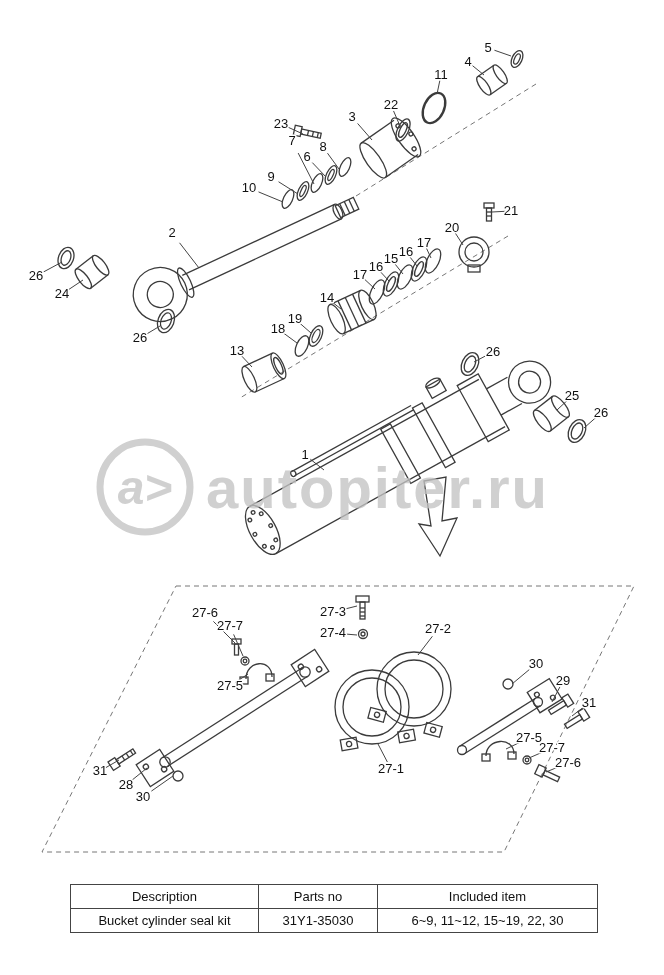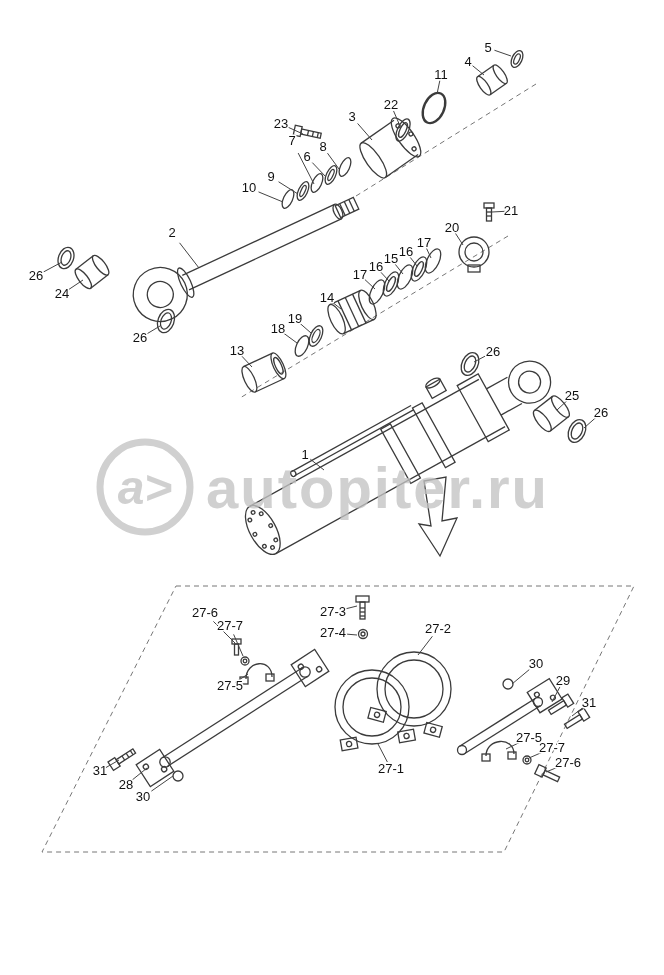--- a/index.html
+++ b/index.html
@@ -394,13 +394,31 @@
         <text x="143" y="801" class="callout">30</text>
       </g>
 
   <g opacity="0.78">
     <circle cx="145" cy="487" r="45" fill="none" stroke="#c3c3c3" stroke-width="7"></circle>
     <text class="wm" x="145" y="504" font-size="48" font-style="italic" text-anchor="middle">a&gt;</text>
     <text class="wm" x="206" y="508" font-size="58" letter-spacing="2">autopiter.ru</text>
   </g>
 </svg>
 
+<div class="table-wrap">
+  <table>
+    <thead>
+      <tr>
+        <th>Description</th>
+        <th>Parts no</th>
+        <th>Included item</th>
+      </tr>
+    </thead>
+    <tbody>
+      <tr>
+        <td>Bucket cylinder seal kit</td>
+        <td>31Y1-35030</td>
+        <td>6~9, 11~12, 15~19, 22, 30</td>
+      </tr>
+    </tbody>
+  </table>
 </div>
+</div>
 
 </body></html>

